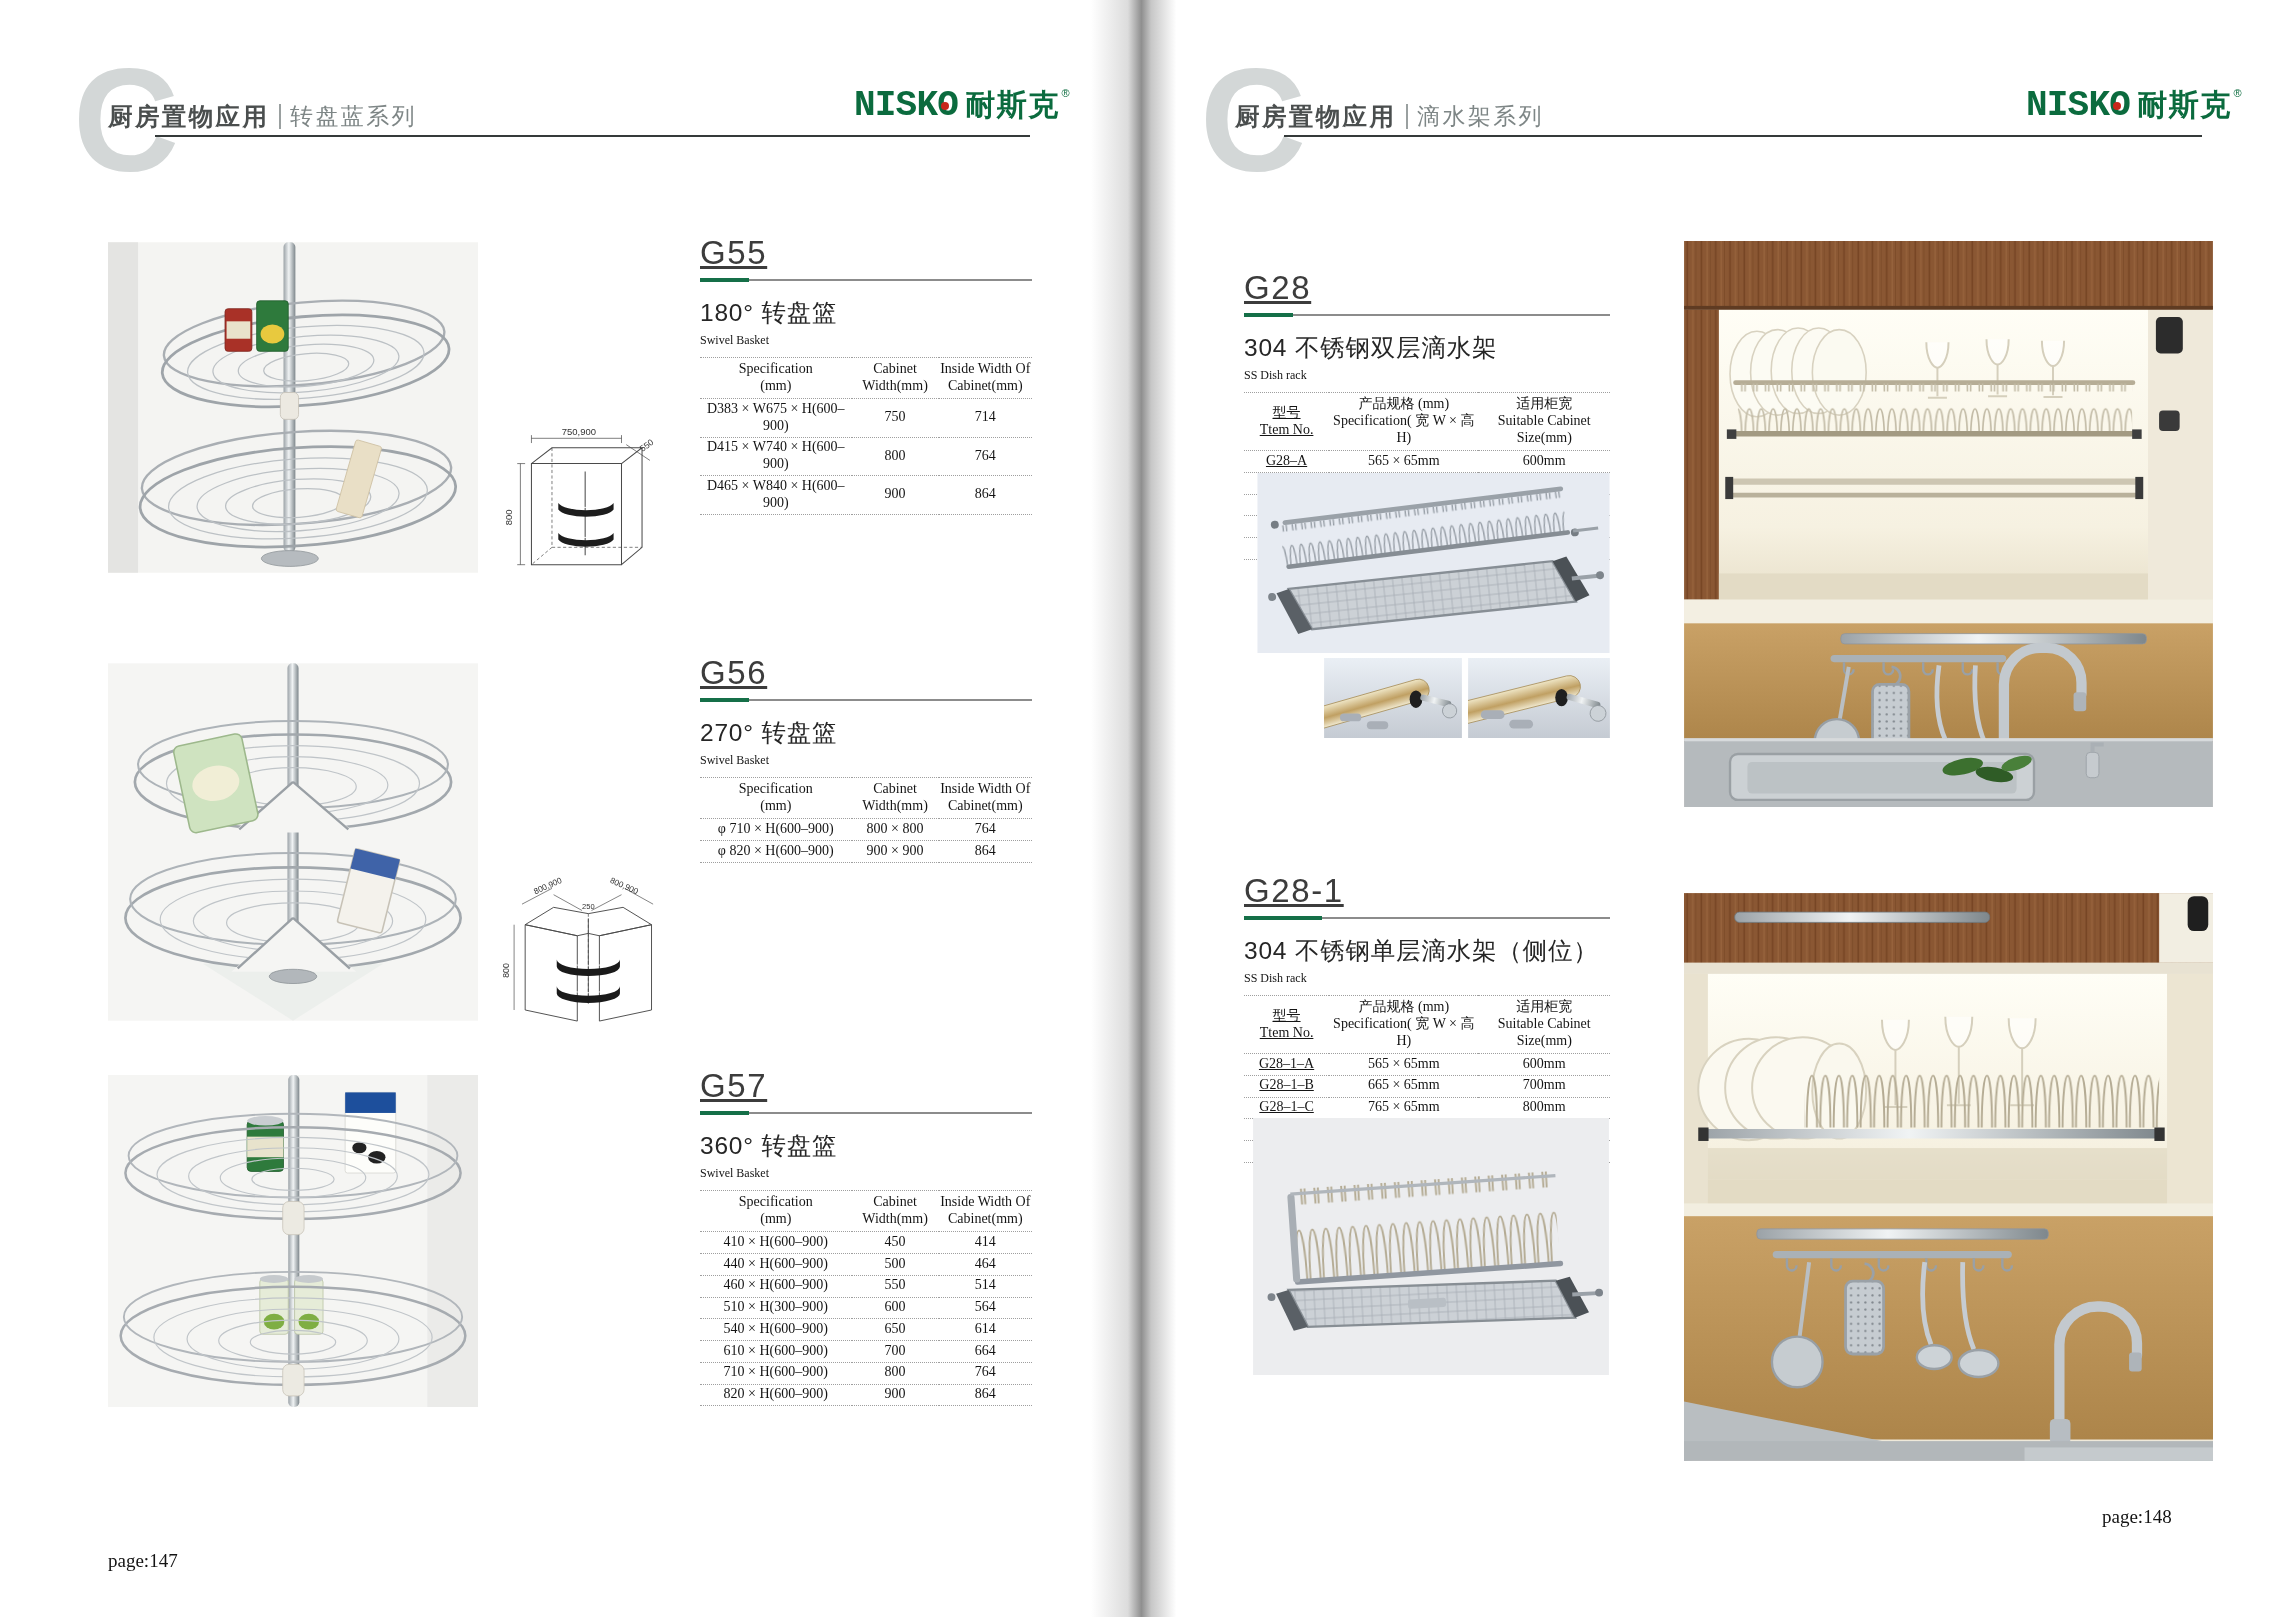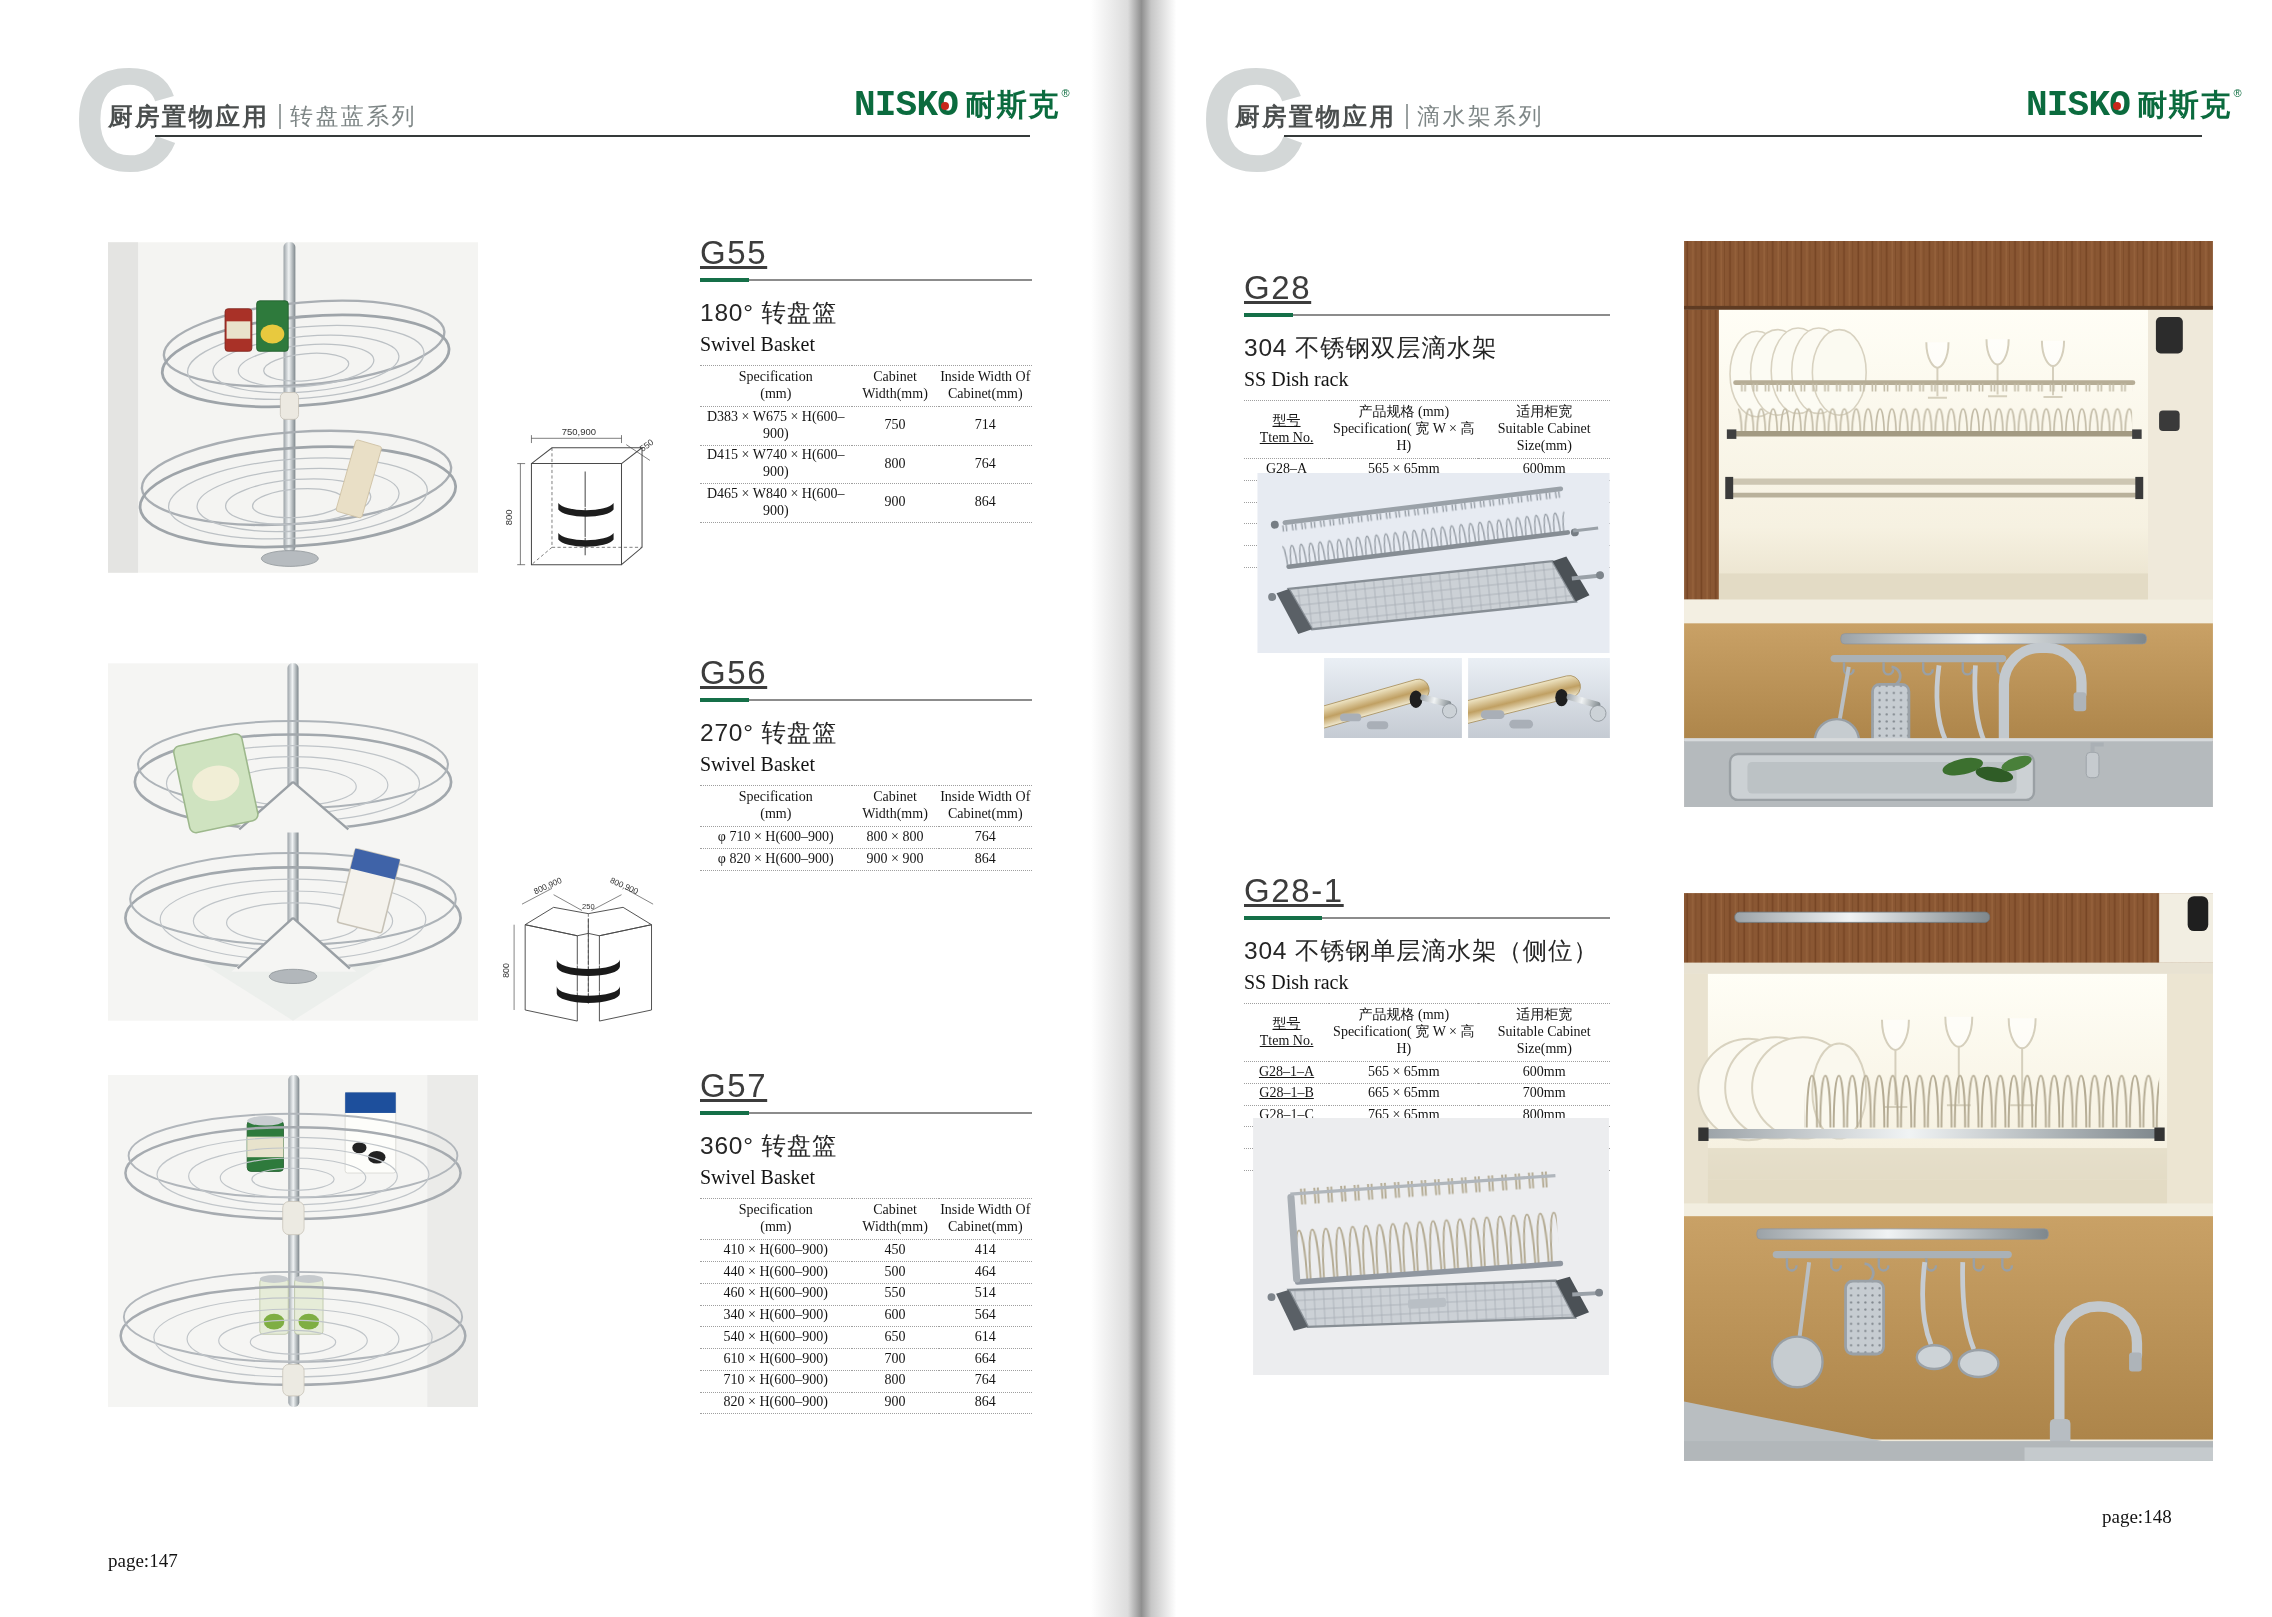--- a/index.html
+++ b/index.html
@@ -25,21 +25,21 @@
   .logo-reg{font-size:11px;color:#0b6b3e;margin-left:1.6px;margin-top:1.6px;}
 
   
   .sec{position:absolute;}
   .sec-code{font-size:33px;color:#3c3c3c;letter-spacing:1.6px;font-family:"Liberation Sans",sans-serif;text-decoration:underline;}
   .sec-rule{display:flex;align-items:center;margin-top:5.5px;}
   .sec-rule .rg{width:49px;height:4.7px;background:#156f48;}
   .sec-rule .rl{flex:1;height:1.6px;background:#8c8c8c;}
   .rule-wide .rg{width:78px;}
   .sec-cn{margin-top:13.5px;font-size:24.5px;color:#262626;letter-spacing:0.8px;font-weight:500;}
-  .sec-en{margin-top:4px;font-family:"Liberation Serif",serif;font-size:20px;color:#141414;}
+  .sec-en{margin-top:4px;font-family:"Liberation Serif",serif;font-size:12px;color:#141414;}
   table.spec{width:100%;border-collapse:collapse;margin-top:9.5px;
              font-family:"Liberation Serif",serif;color:#141414;table-layout:fixed;}
   table.spec th{font-weight:normal;font-size:14px;line-height:1.2;white-space:pre-line;
                 text-align:center;padding:3.2px 1.6px;
                 border-top:1.6px dotted #9f9f9f;border-bottom:1.6px dotted #9f9f9f;}
   table.spec td{font-size:14px;line-height:1.2;text-align:center;padding:1.6px 1.6px 2.4px;
                 border-bottom:1.6px dotted #9f9f9f;}
   .cols-g5 th:nth-child(1),.cols-g5 td:nth-child(1){width:46%;}
   .cols-g5 th:nth-child(2),.cols-g5 td:nth-child(2){width:26%;}
   .cols-g5 th:nth-child(3),.cols-g5 td:nth-child(3){width:28%;}
@@ -403,21 +403,21 @@
               <td>440 × H(600–900)</td>
               <td>500</td>
               <td>464</td>
             </tr>
             <tr>
               <td>460 × H(600–900)</td>
               <td>550</td>
               <td>514</td>
             </tr>
             <tr>
-              <td>340 × H(600–900)</td>
+              <td>510 × H(300–900)</td>
               <td>600</td>
               <td>564</td>
             </tr>
             <tr>
               <td>540 × H(600–900)</td>
               <td>650</td>
               <td>614</td>
             </tr>
             <tr>
               <td>610 × H(600–900)</td>

